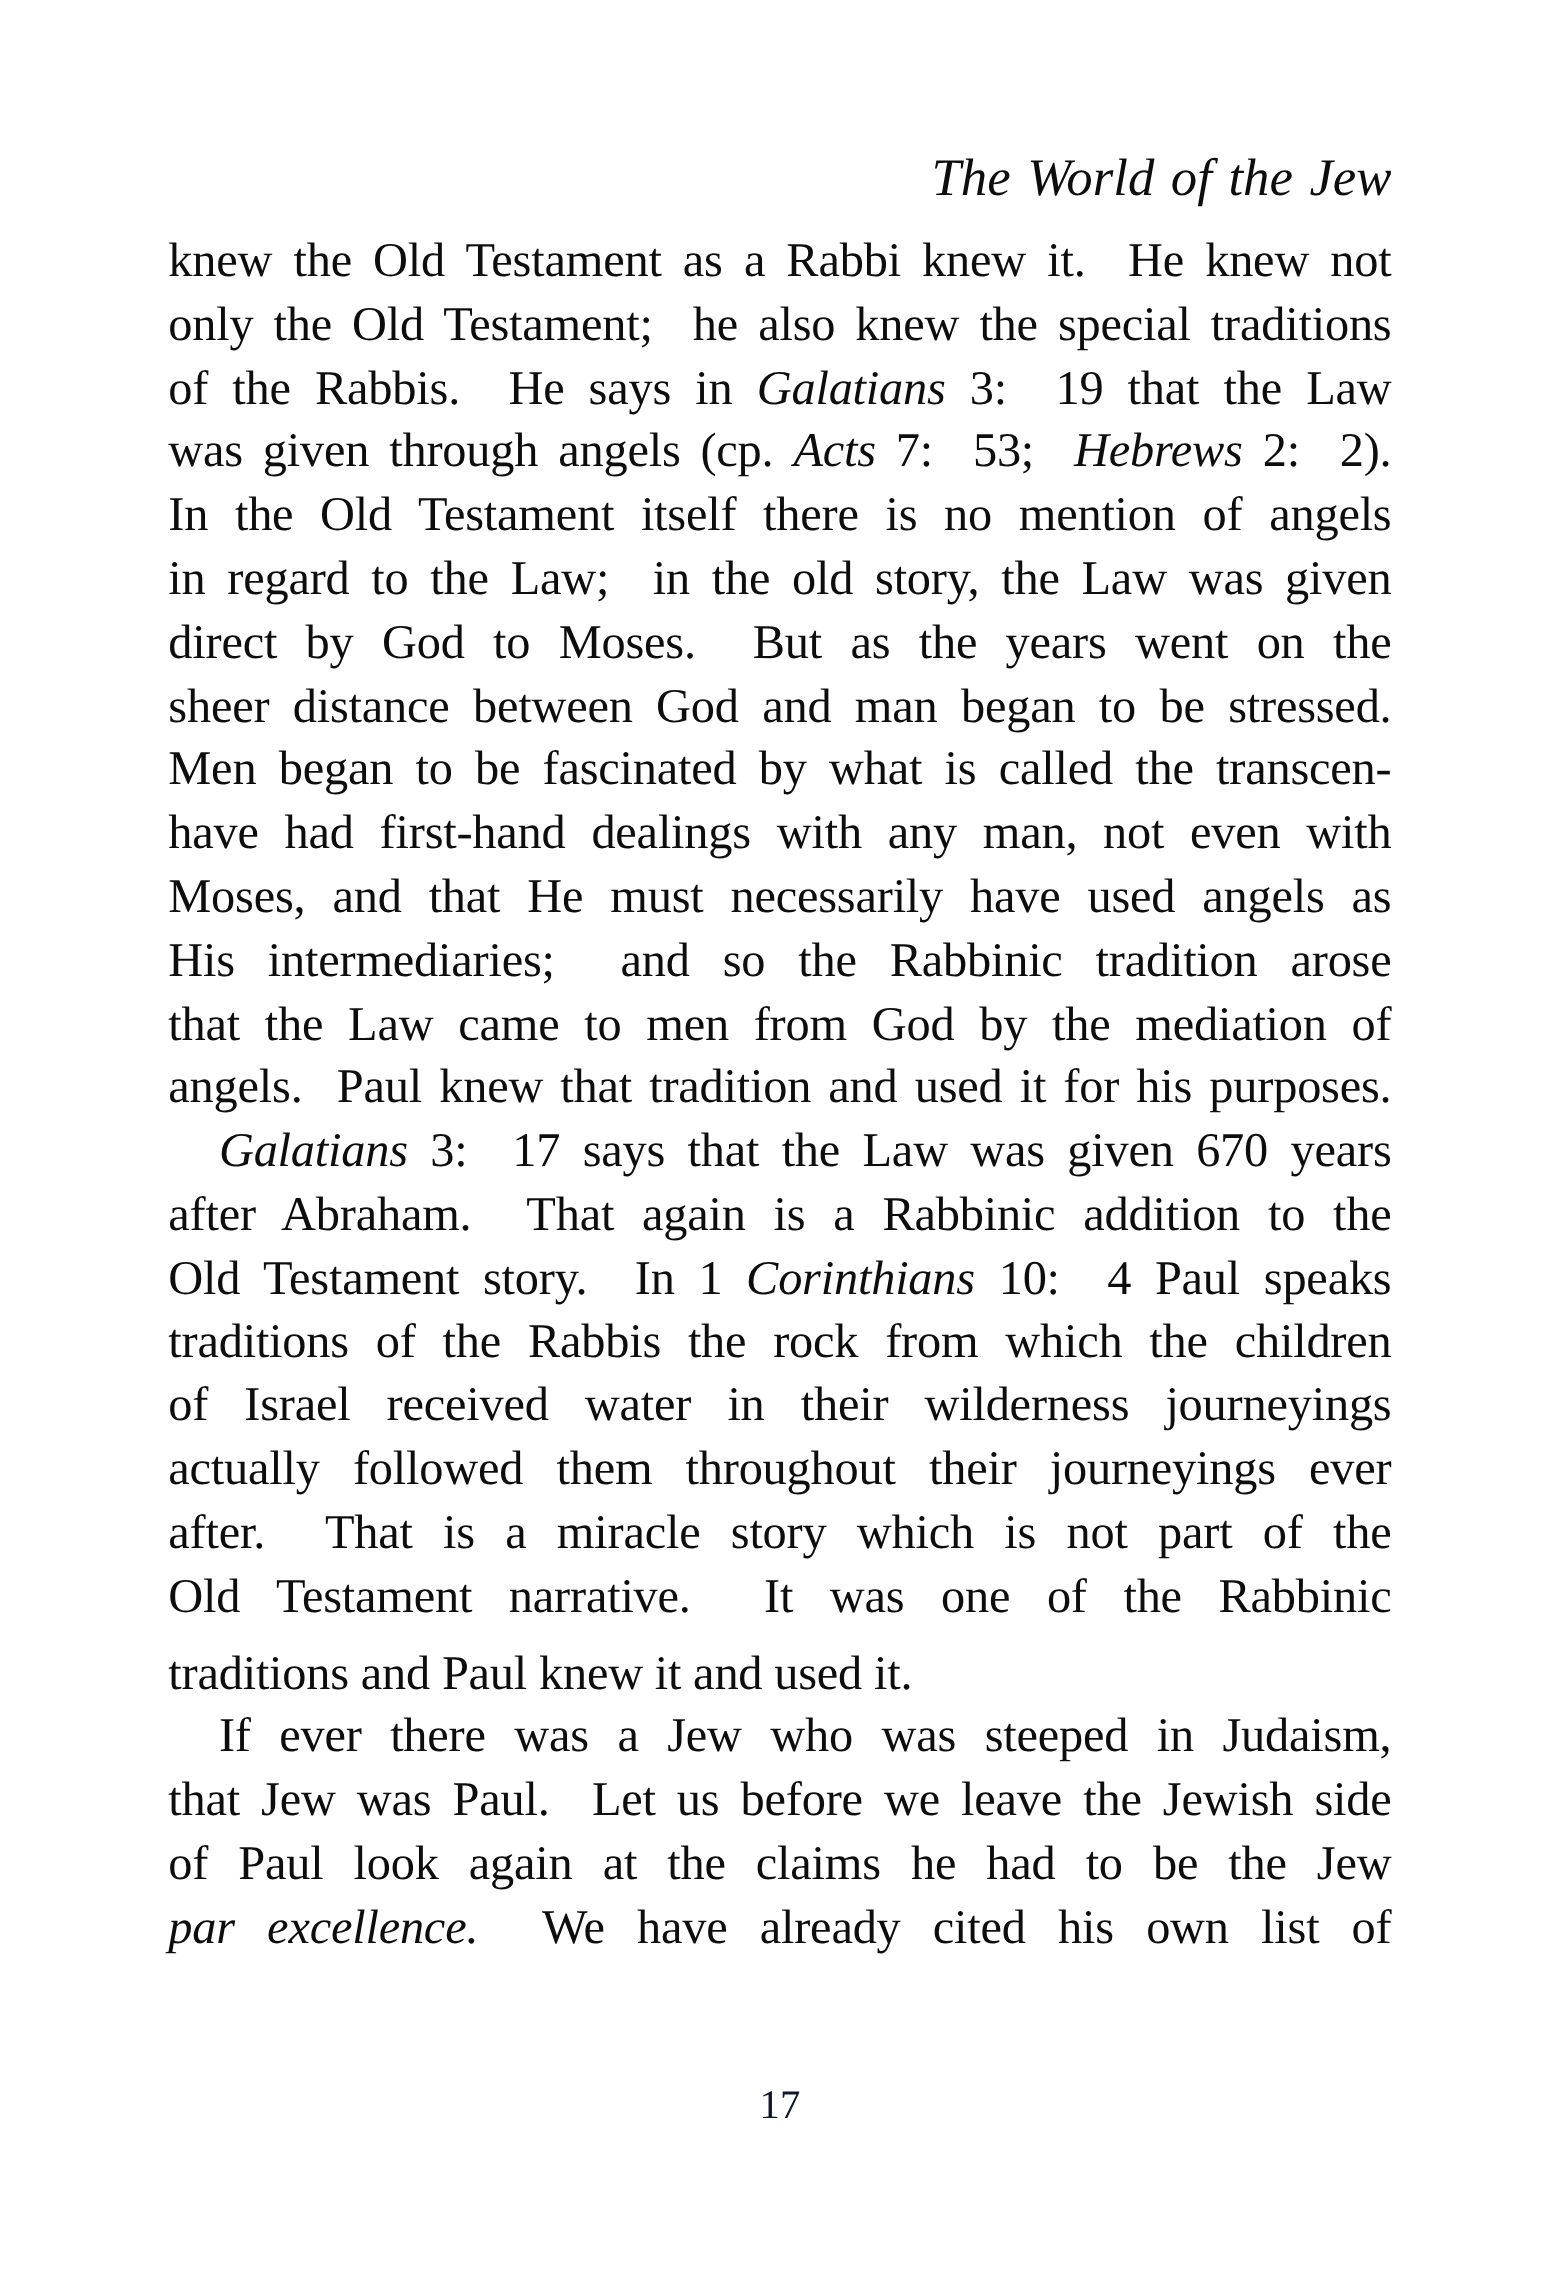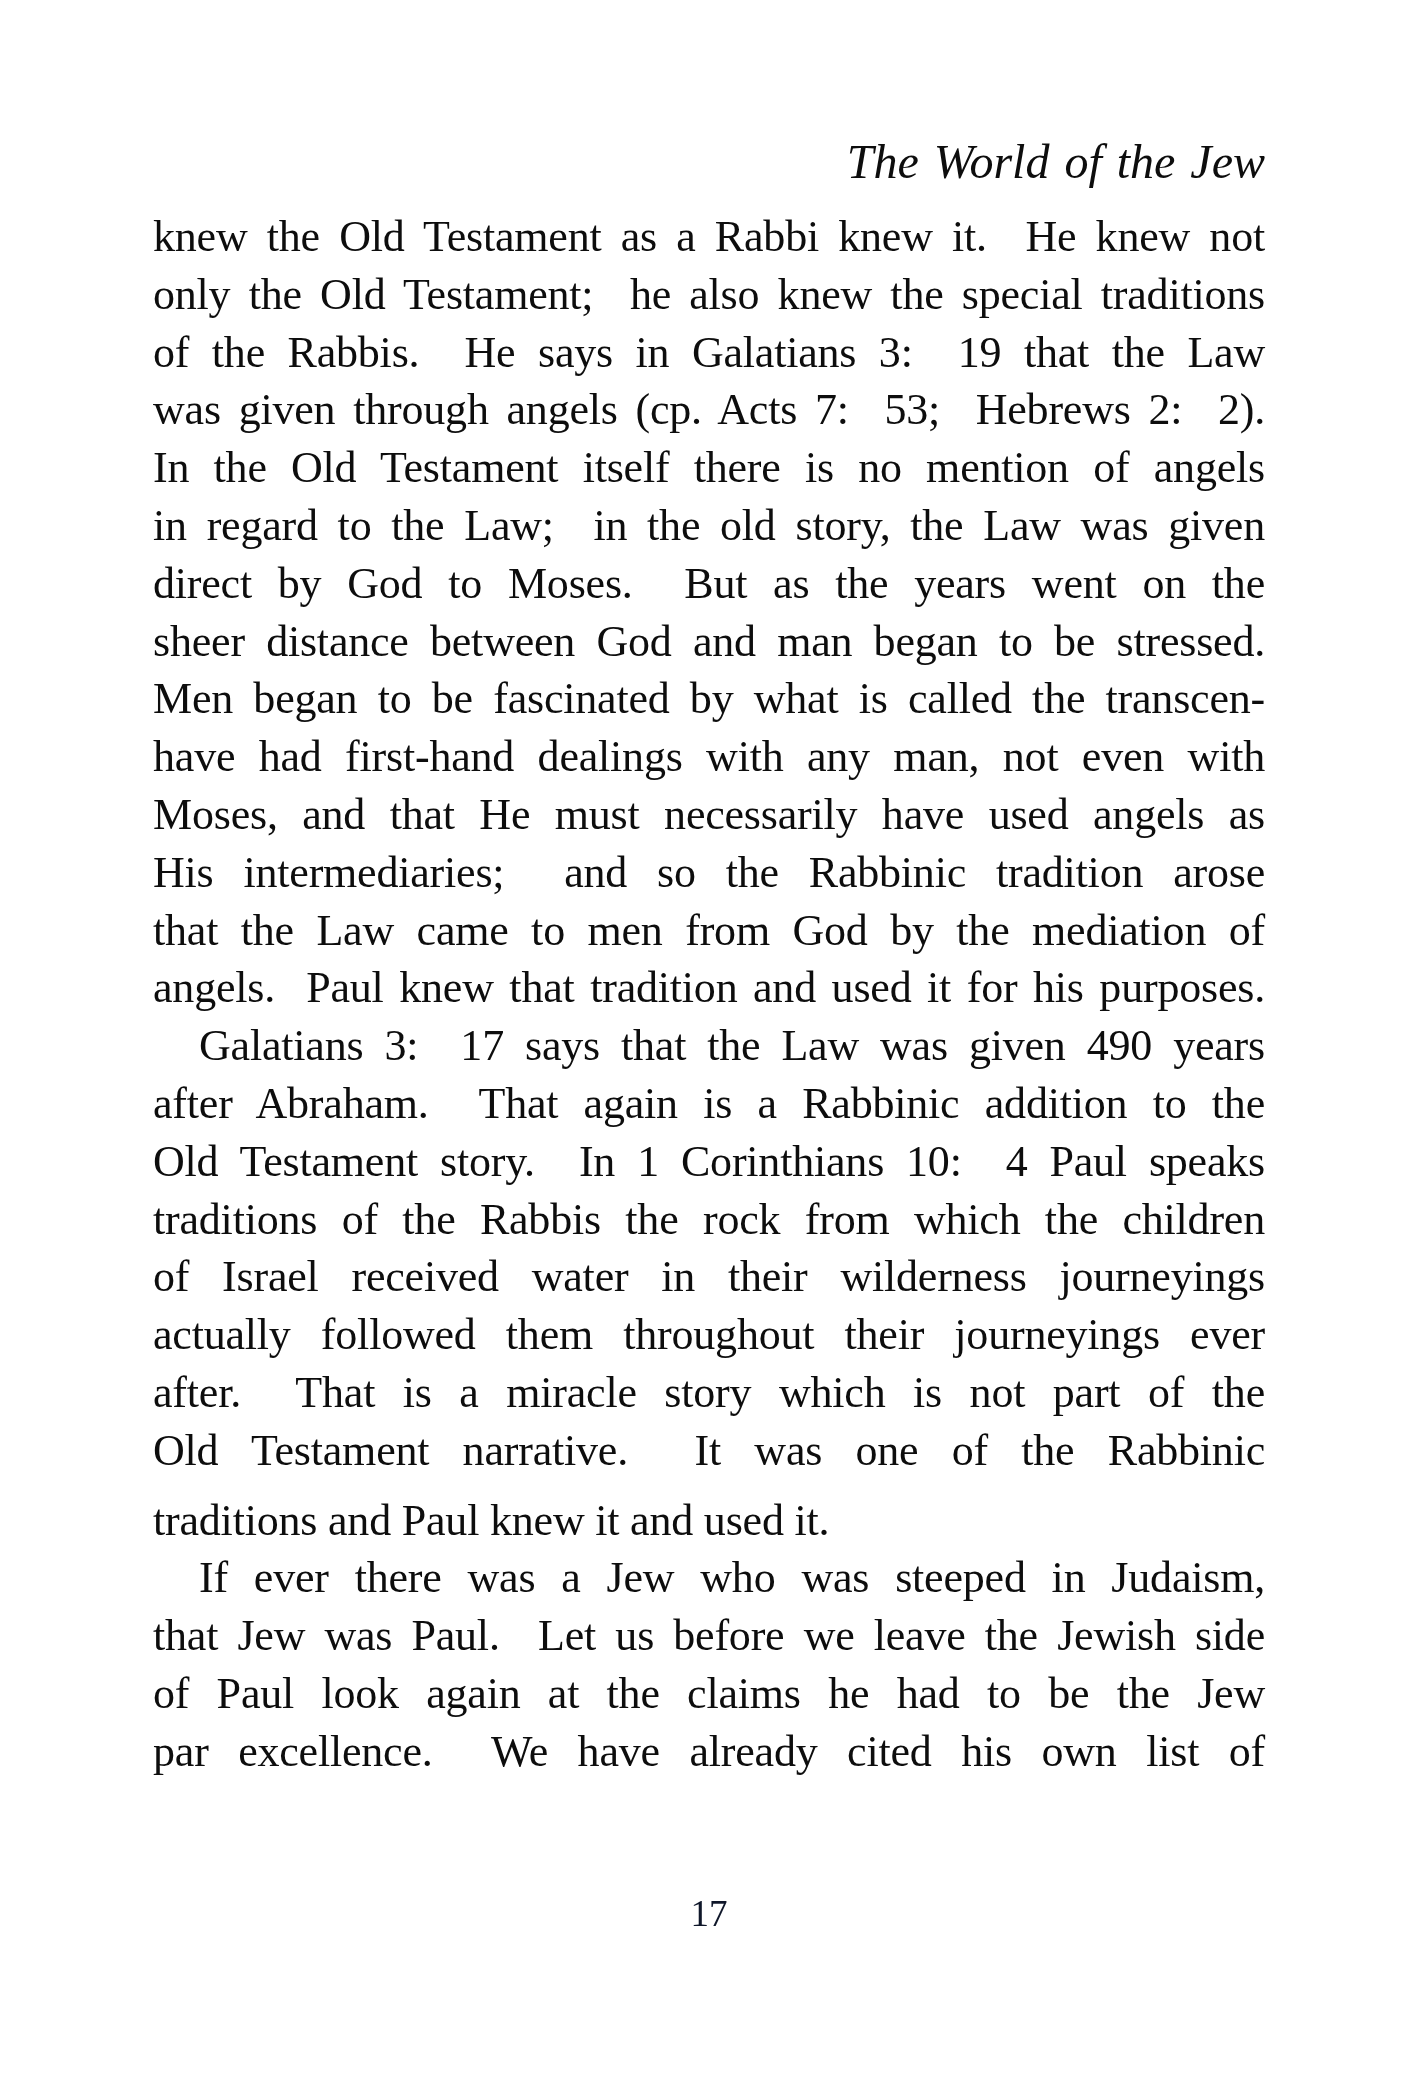--- a/index.html
+++ b/index.html
@@ -47,20 +47,21 @@
     white-space: pre-wrap;
   }
   .line.indent {
     text-indent: 46px;
   }
   .line.no-justify {
     text-align-last: left;
     margin-top: 12px;
   }
   .italic {
+    font-style: italic;
   }
   .page-number {
     position: absolute;
     top: 1890px;
     left: 153px;
     width: 1112px;
     text-align: center;
     font-size: 37px;
     line-height: 48px;
     color: #0f172a;
@@ -80,21 +81,21 @@
       <div class="line"><span>In the Old Testament itself there is no mention of angels</span></div>
       <div class="line"><span>in regard to the Law;  in the old story, the Law was given</span></div>
       <div class="line"><span>direct by God to Moses.  But as the years went on the</span></div>
       <div class="line"><span>sheer distance between God and man began to be stressed.</span></div>
       <div class="line"><span>Men began to be fascinated by what is called the transcen-</span></div>
       <div class="line"><span>have had first-hand dealings with any man, not even with</span></div>
       <div class="line"><span>Moses, and that He must necessarily have used angels as</span></div>
       <div class="line"><span>His intermediaries;  and so the Rabbinic tradition arose</span></div>
       <div class="line"><span>that the Law came to men from God by the mediation of</span></div>
       <div class="line"><span>angels.  Paul knew that tradition and used it for his purposes.</span></div>
-      <div class="line indent"><span class="italic">Galatians</span><span> 3:  17 says that the Law was given 490 years</span></div>
+      <div class="line indent"><span class="italic">Galatians</span><span> 3:  17 says that the Law was given 670 years</span></div>
       <div class="line"><span>after Abraham.  That again is a Rabbinic addition to the</span></div>
       <div class="line"><span>Old Testament story.  In 1 </span><span class="italic">Corinthians</span><span> 10:  4 Paul speaks</span></div>
       <div class="line"><span>traditions of the Rabbis the rock from which the children</span></div>
       <div class="line"><span>of Israel received water in their wilderness journeyings</span></div>
       <div class="line"><span>actually followed them throughout their journeyings ever</span></div>
       <div class="line"><span>after.  That is a miracle story which is not part of the</span></div>
       <div class="line"><span>Old Testament narrative.  It was one of the Rabbinic</span></div>
       <div class="line no-justify"><span>traditions and Paul knew it and used it.</span></div>
       <div class="line indent"><span>If ever there was a Jew who was steeped in Judaism,</span></div>
       <div class="line"><span>that Jew was Paul.  Let us before we leave the Jewish side</span></div>

